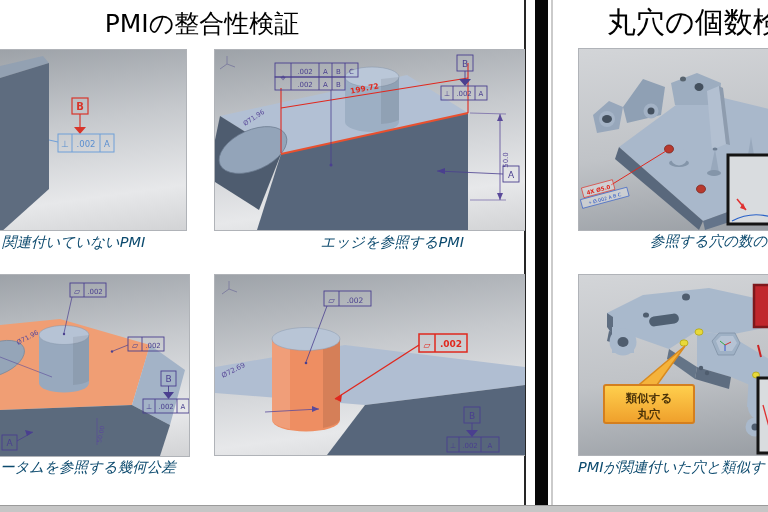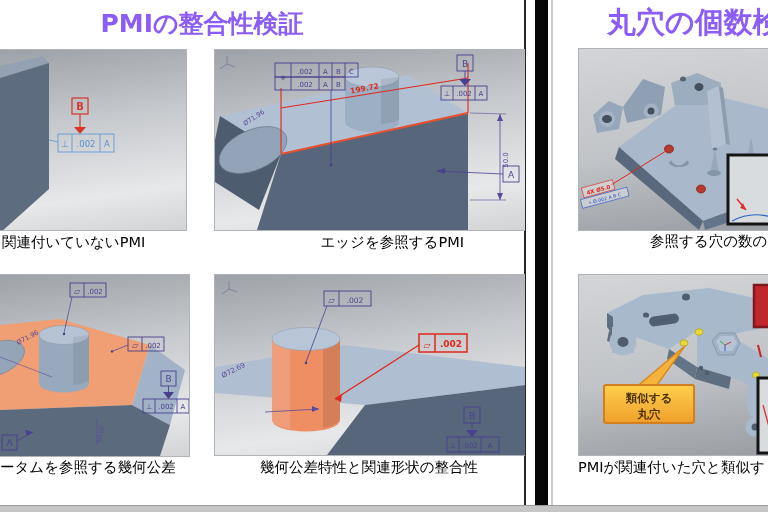--- a/index.html
+++ b/index.html
@@ -1,30 +1,30 @@
 <!DOCTYPE html>
 <html><head>
 <meta charset="utf-8">
 <style>
   html,body{margin:0;padding:0;background:#fff;}
   .stage{position:relative;width:768px;height:512px;background:#fff;overflow:hidden;
          font-family:"DejaVu Sans","Liberation Sans",sans-serif;}
   .slide{position:absolute;top:0;background:#fff;}
   .slide-left{left:0;width:524px;height:506px;border-right:2px solid #262626;}
   .slide-right{left:551px;width:217px;height:506px;border-left:2px solid #cbcbcb;}
-  .slide-title{position:absolute;font-weight:bold;color:#8b5cf6;white-space:nowrap;}
+  .slide-title{position:absolute;font-weight:normal;color:#000000;white-space:nowrap;}
   .title-left{top:7px;left:0;width:404px;text-align:center;font-size:25px;}
   .title-right{top:3px;left:607px;font-size:29px;}
   .vp{position:absolute;border:1px solid #b0b3b8;
       background:linear-gradient(172deg,#9da2a8 0%,#c6c9cd 40%,#e7e8ea 78%,#d2d3d5 100%);}
   .vp-right{background:linear-gradient(172deg,#d3d5d8 0%,#c0c3c7 55%,#999ea4 100%);}
   .noL{border-left:none;}
   .noR{border-right:none;}
   .vp svg{display:block;}
-  .cap{position:absolute;font-size:14.5px;color:#000000;white-space:nowrap;}
+  .cap{position:absolute;font-size:14.5px;color:#0c4a6e;white-space:nowrap;font-style:italic;}
   .divider{position:absolute;left:535px;top:0;width:13px;height:510px;background:#070707;}
   .bottomband{position:absolute;left:0;top:505px;width:768px;height:7px;background:#c6c6c6;border-top:1px solid #9b9b9b;}
   text{font-family:"DejaVu Sans","Liberation Sans",sans-serif;}
 </style>
 </head>
 <body>
 
 <div class="stage">
 
   <div class="slide slide-left"></div>
@@ -236,21 +236,20 @@
         <text x="238" y="173" font-size="7" fill="#4a3f8f" text-anchor="middle">⊥</text>
         <text x="255" y="173" font-size="7" fill="#4a3f8f" text-anchor="middle">.002</text>
         <text x="275" y="173" font-size="7" fill="#4a3f8f" text-anchor="middle">A</text>
       </g>
     </svg>
   </div>
 
   <div class="cap" style="left:2px;top:233px;">関連付いていないPMI</div>
   <div class="cap" style="left:214px;top:233px;width:250px;text-align:right;">エッジを参照するPMI</div>
   <div class="cap" style="left:0;top:458px;">ータムを参照する幾何公差</div>
-  <div class="cap" style="left:214px;top:458px;width:310px;text-align:center;">幾何公差特性と関連形状の整合性</div>
 
   <div class="slide slide-right"></div>
   <div class="slide-title title-right">丸穴の個数検</div>
 
   <div class="vp vp-right noR" style="left:578px;top:48px;width:190px;height:181px;">
     <svg width="190" height="181" viewBox="0 0 190 181">
       <g>
         <polygon points="40,98 116,42 190,60 190,148 124,172" fill="#a9b8cb"></polygon>
         <polygon points="40,98 124,172 120,181 36,110" fill="#59687c"></polygon>
         <polygon points="124,172 190,148 190,160 126,181" fill="#64748a"></polygon>

